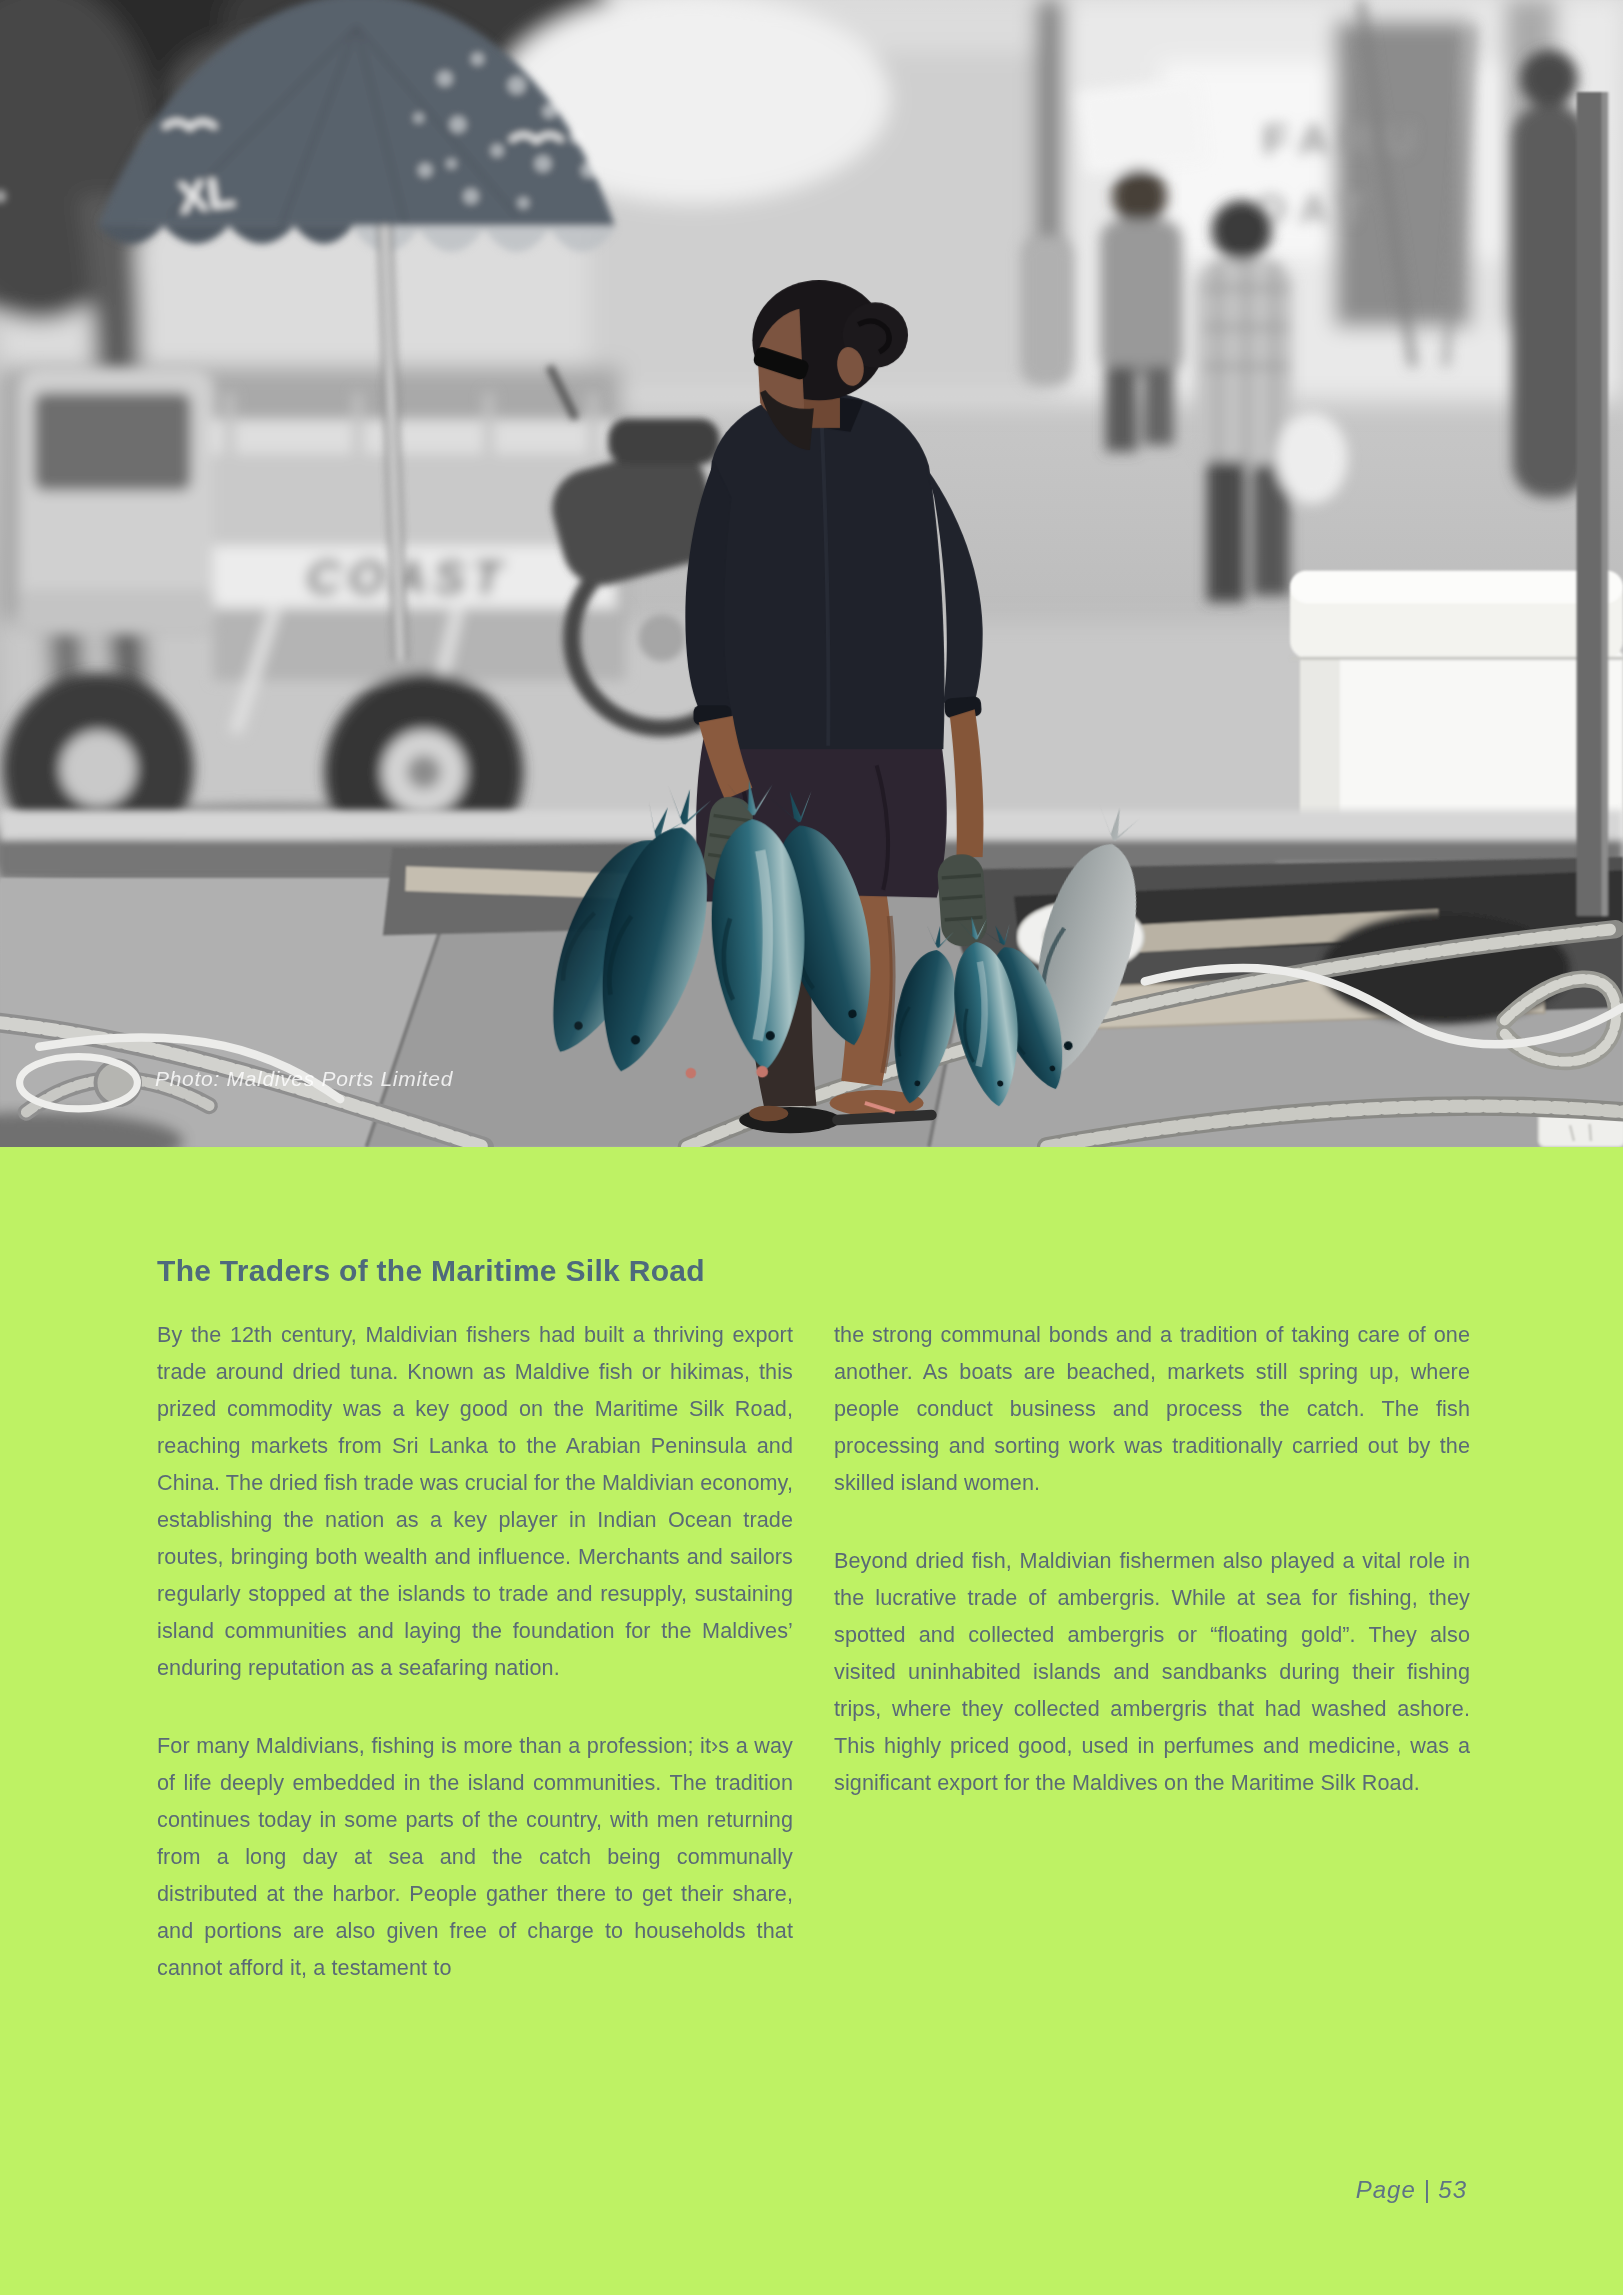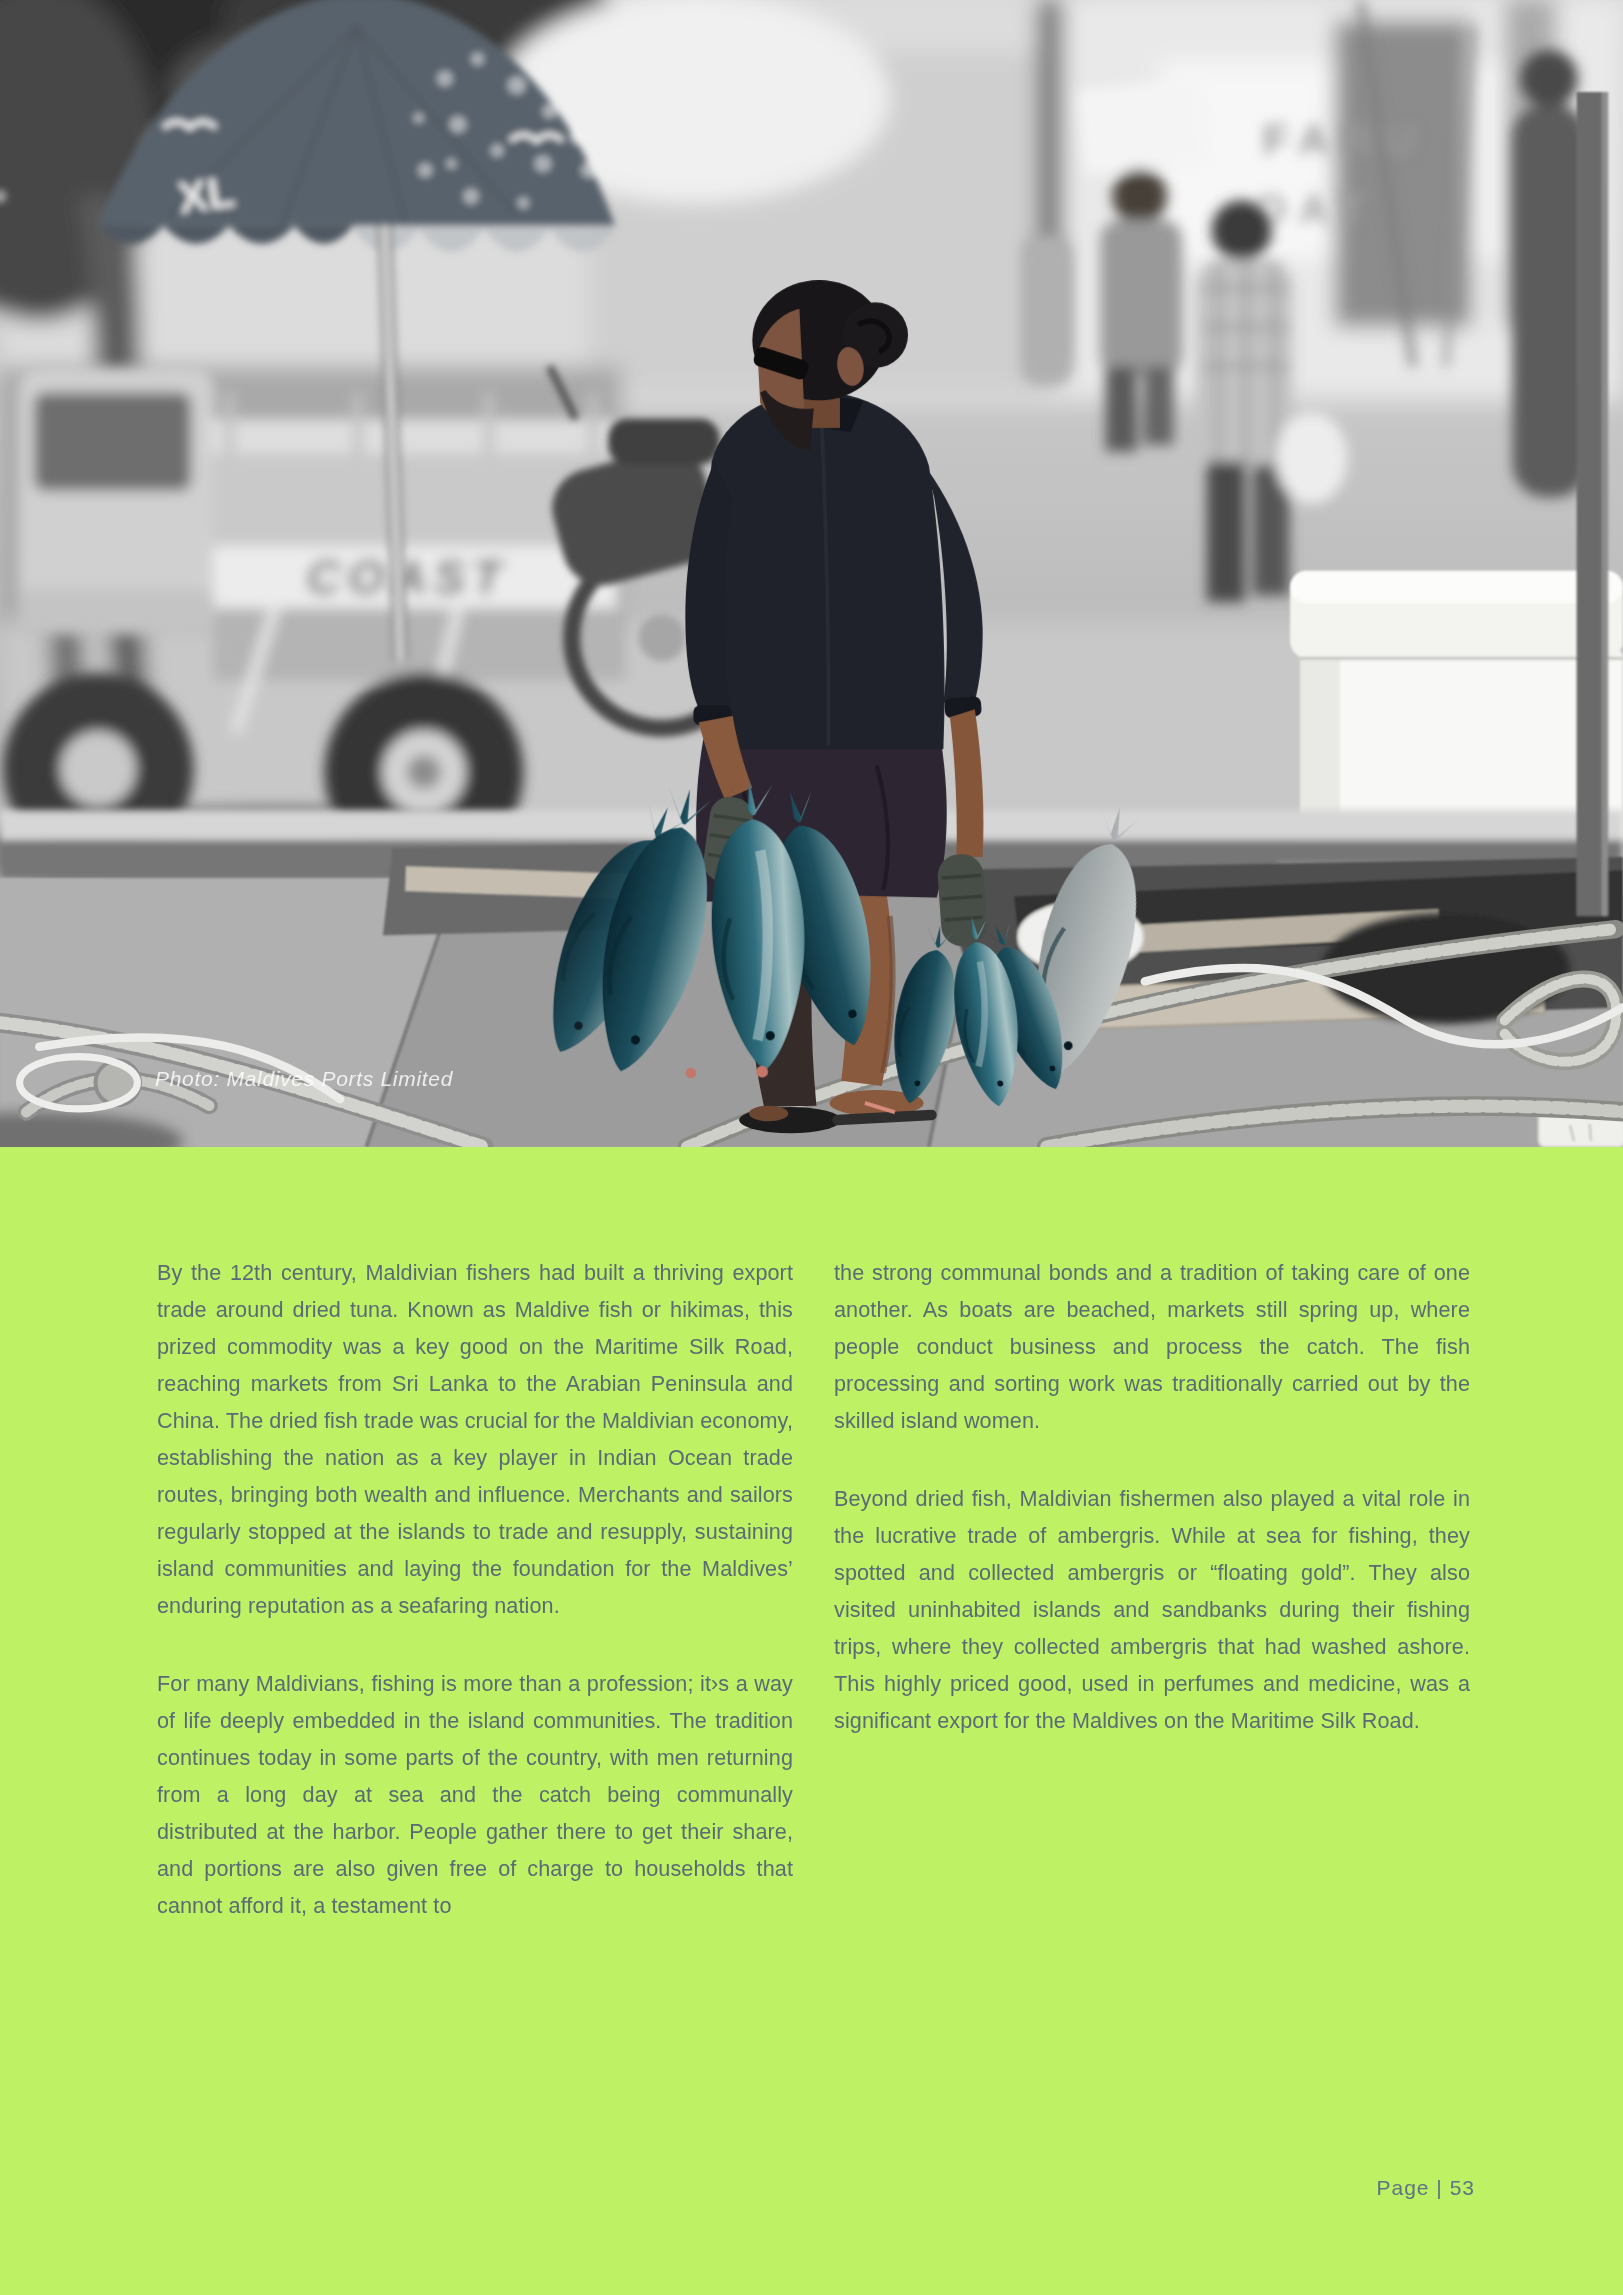--- a/index.html
+++ b/index.html
@@ -12,21 +12,21 @@
           color:rgba(255,255,255,0.82);letter-spacing:0.7px;}
   
   .article{position:absolute;left:157px;top:1254px;width:1313px;}
   .headline{font-size:30px;font-weight:700;color:#4e6a7c;letter-spacing:0.3px;margin:0 0 27.5px 0;}
   .cols{display:flex;gap:41px;}
   .col{flex:1;}
   .col p{margin:0 0 41px 0;font-size:21.6px;line-height:37px;color:#5a6a76;
          text-align:justify;text-justify:inter-word;letter-spacing:0.1px;}
   .col p:last-child{margin-bottom:0;}
   
-  .pagenum{position:absolute;right:148px;top:2176px;font-size:21px;color:#5e7385;letter-spacing:1px;}
+  .pagenum{position:absolute;right:156px;top:2176px;font-size:24px;color:#5e7385;letter-spacing:1px;font-style:italic;}
 </style>
 </head>
 <body>
 
 <div class="page">
 
   <div class="photo">
     <svg width="1623" height="1147" viewBox="0 0 2481 1753">
       <defs>
         <filter id="f2" x="-20%" y="-20%" width="140%" height="140%">
@@ -281,20 +281,21 @@
         <use href="#tunaG" transform="translate(1432,1452) rotate(10) scale(0.62)" fill="url(#gFishB)"></use>
         <use href="#tunaG" transform="translate(1492,1440) rotate(-8) scale(0.66)" fill="url(#gFishA)"></use>
         <path d="M1498,1470 C1508,1520 1508,1580 1496,1630" stroke="#cfdcdb" stroke-width="10" fill="none" opacity="0.4"></path>
       </g>
     </svg>
 
     <div class="credit">Photo: Maldives Ports Limited</div>
   </div>
 
   <div class="article">
+    <h1 class="headline">The Traders of the Maritime Silk Road</h1>
     <div class="cols">
       <div class="col">
         <p>By the 12th century, Maldivian fishers had built a thriving export trade around dried tuna. Known as Maldive fish or hikimas, this prized commodity was a key good on the Maritime Silk Road, reaching markets from Sri Lanka to the Arabian Peninsula and China. The dried fish trade was crucial for the Maldivian economy, establishing the nation as a key player in Indian Ocean trade routes, bringing both wealth and influence. Merchants and sailors regularly stopped at the islands to trade and resupply, sustaining island communities and laying the foundation for the Maldives’ enduring reputation as a seafaring nation.</p>
         <p>For many Maldivians, fishing is more than a profession; it›s a way of life deeply embedded in the island communities. The tradition continues today in some parts of the country, with men returning from a long day at sea and the catch being communally distributed at the harbor. People gather there to get their share, and portions are also given free of charge to households that cannot afford it, a testament to</p>
       </div>
       <div class="col">
         <p>the strong communal bonds and a tradition of taking care of one another. As boats are beached, markets still spring up, where people conduct business and process the catch. The fish processing and sorting work was traditionally carried out by the skilled island women.</p>
         <p>Beyond dried fish, Maldivian fishermen also played a vital role in the lucrative trade of ambergris. While at sea for fishing, they spotted and collected ambergris or “floating gold”. They also visited uninhabited islands and sandbanks during their fishing trips, where they collected ambergris that had washed ashore. This highly priced good, used in perfumes and medicine, was a significant export for the Maldives on the Maritime Silk Road.</p>
       </div>
     </div>

